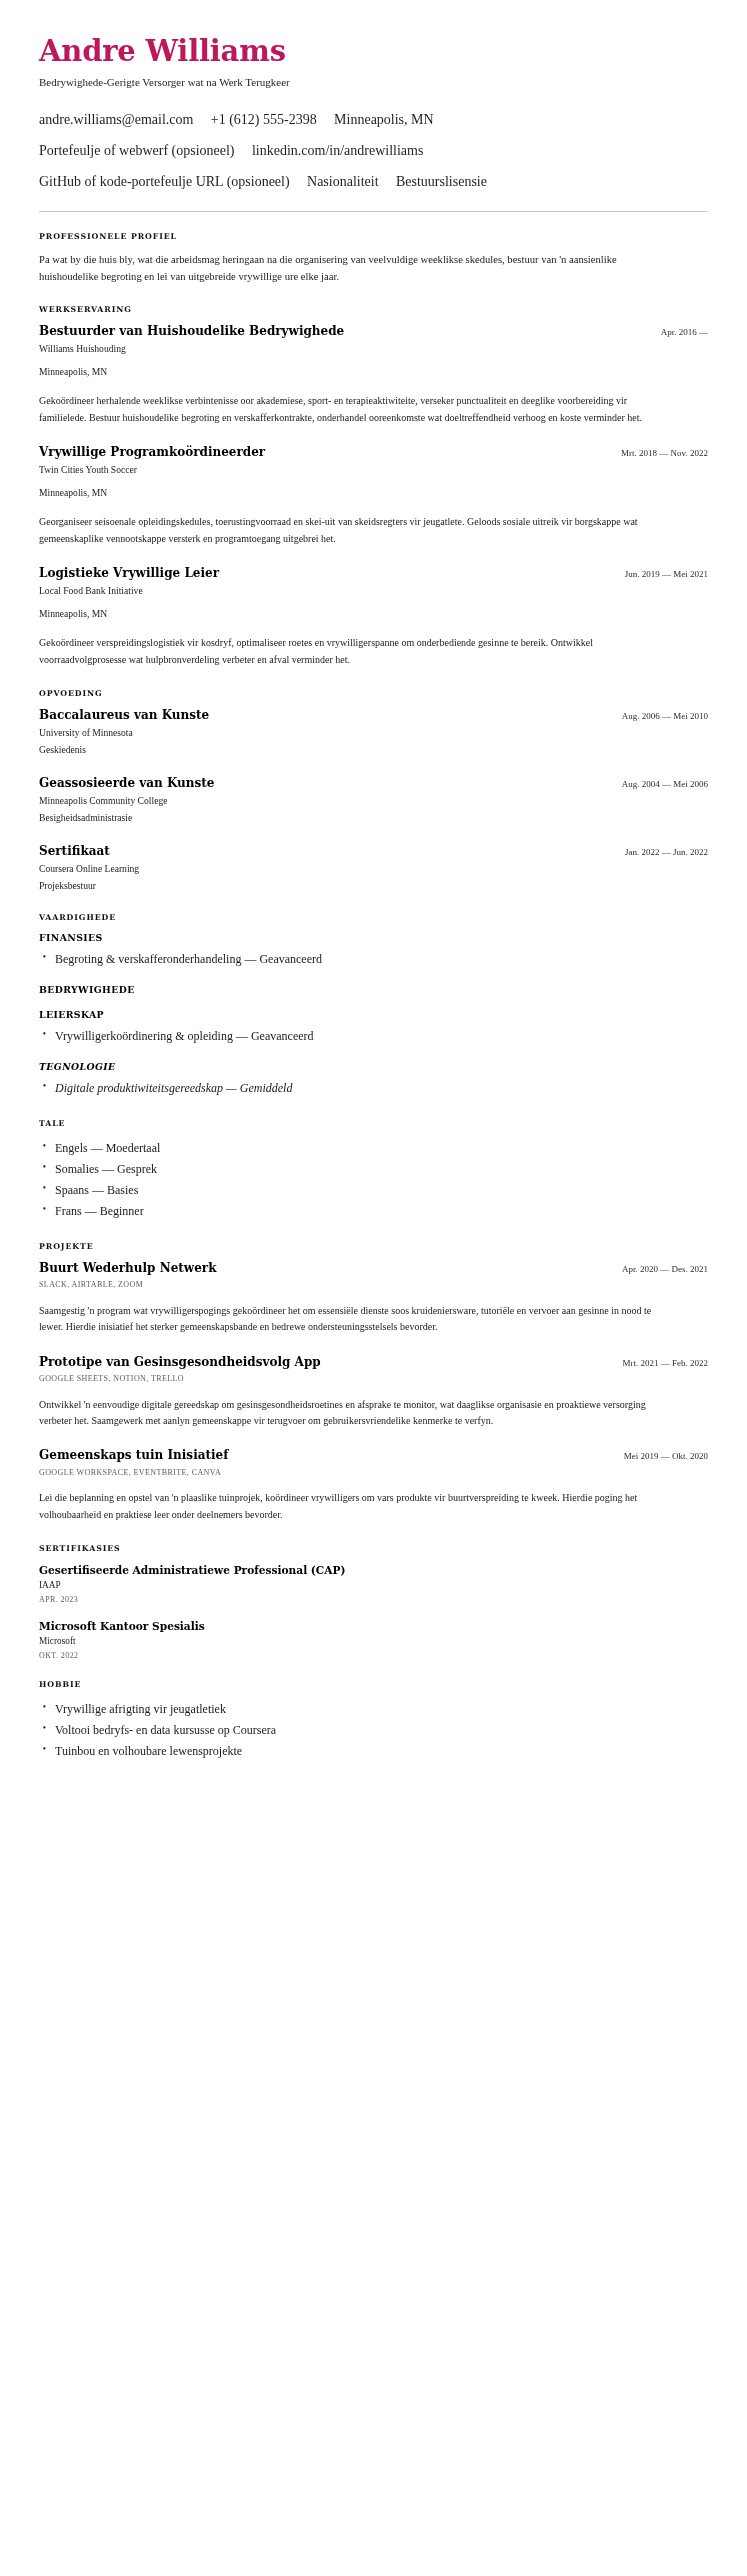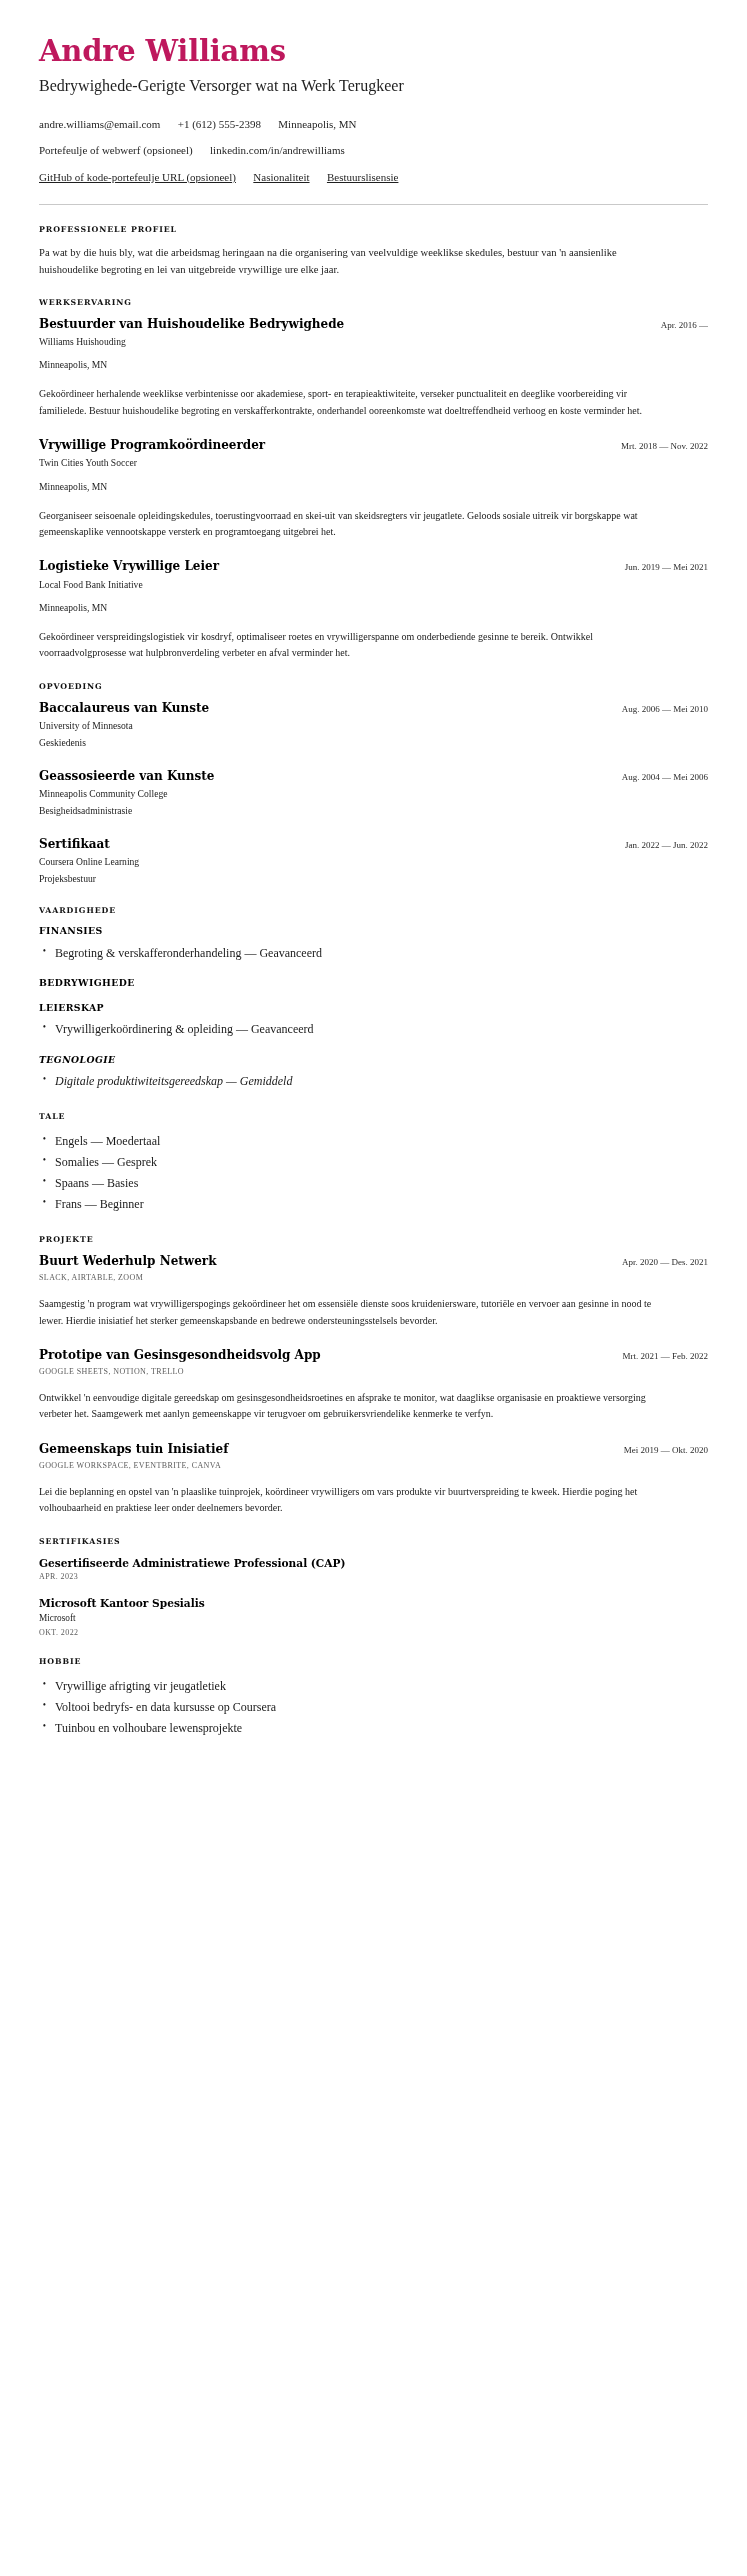--- a/index.html
+++ b/index.html
@@ -25,35 +25,35 @@
   .name {
     font-family: "DejaVu Serif", "Liberation Serif", serif;
     font-weight: 700;
     font-size: 29px;
     line-height: 1.06;
     letter-spacing: -0.2px;
     margin: 0 0 8.7px 0;
     color: #be185d;
   }
   .headline {
-    font-size: 16px;
+    font-size: 11px;
     line-height: 1.35;
     color: #1f1f1f;
     margin: 0 0 18.7px 0;
   }
   .contact-line {
-    font-size: 11px;
+    font-size: 14px;
     line-height: 1.5;
     color: #1f1f1f;
     margin-bottom: 10px;
     display: flex;
     flex-wrap: wrap;
     align-items: center;
   }
-  .contact-line:last-of-type { margin-bottom: 17px; text-decoration: underline; }
+  .contact-line:last-of-type { margin-bottom: 17px; }
   .contact-item { white-space: nowrap; }
   .contact-item + .contact-item { margin-left: 17.4px; }
 
   .rule {
     border: 0;
     border-top: 0.6px solid #c9c9c9;
     margin: 18.7px 0 0 0;
   }
 
   
@@ -345,20 +345,21 @@
           <p class="entry-desc">Lei die beplanning en opstel van 'n plaaslike tuinprojek, koördineer vrywilligers om vars produkte vir buurtverspreiding te kweek. Hierdie poging het volhoubaarheid en praktiese leer onder deelnemers bevorder.</p>
         </div>
       </div>
   </section>
 
   <section class="section">
     <h2 class="section-title">Sertifikasies</h2>
     <div id="certifications-list">
         <div class="cert">
           <h3 class="cert-name">Gesertifiseerde Administratiewe Professional (CAP)</h3>
+          <p class="cert-issuer">IAAP</p>
           <p class="cert-date">APR. 2023</p>
         </div>
         <div class="cert">
           <h3 class="cert-name">Microsoft Kantoor Spesialis</h3>
           <p class="cert-issuer">Microsoft</p>
           <p class="cert-date">OKT. 2022</p>
         </div>
       </div>
   </section>
 

